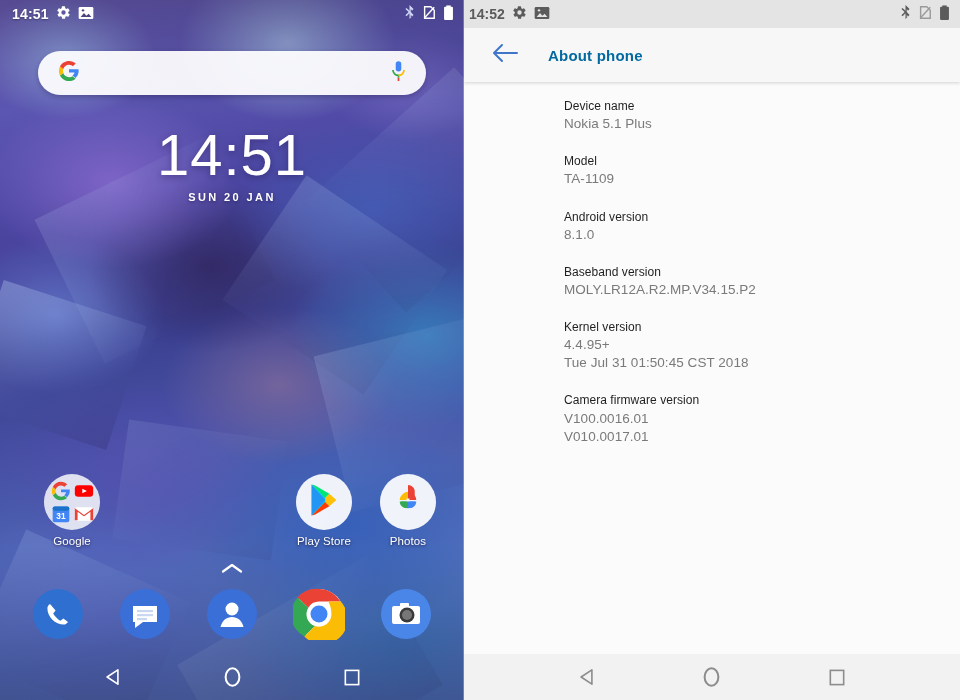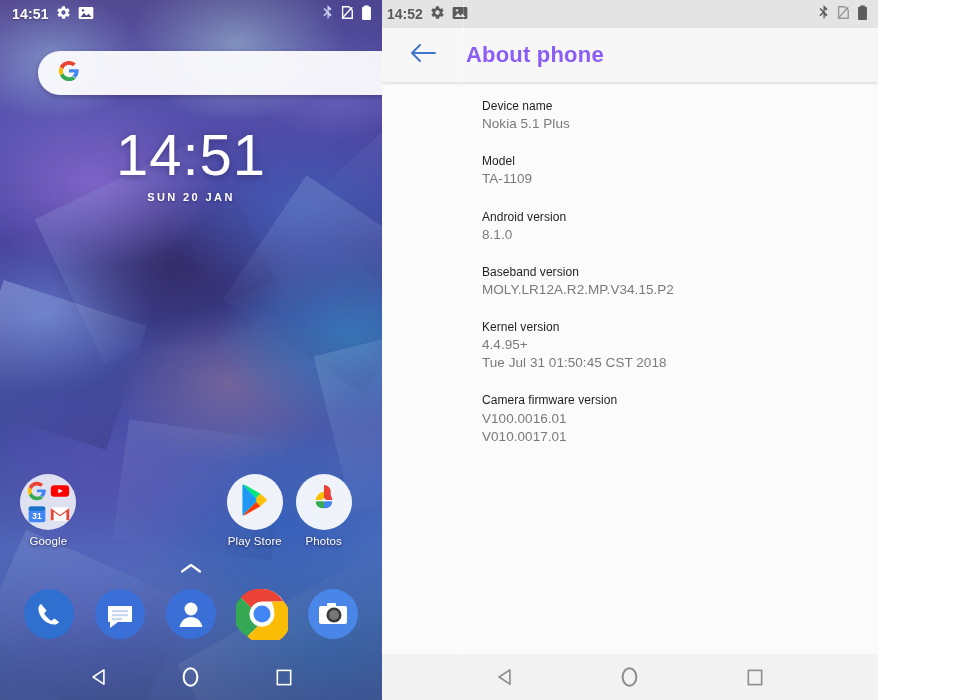--- a/index.html
+++ b/index.html
@@ -5,21 +5,21 @@
   * { margin:0; padding:0; box-sizing:border-box; }
   html, body { width:960px; height:700px; overflow:hidden; }
   body {
     font-family: "Liberation Sans", sans-serif;
     background:#ffffff;
     -webkit-font-smoothing: antialiased;
   }
   .screen { position:relative; width:960px; height:700px; display:flex; }
 
   
-  .home { position:relative; width:382px; height:700px; overflow:hidden; }
+  .home { position:relative; width:464px; height:700px; overflow:hidden; }
   .wallpaper {
     position:absolute; inset:0;
     background:
       radial-gradient(ellipse 130px 90px at 14% 8%, rgba(150,170,220,.85), rgba(150,170,220,0) 70%),
       radial-gradient(ellipse 150px 110px at 62% 6%, rgba(175,200,230,.75), rgba(175,200,230,0) 72%),
       radial-gradient(ellipse 120px 80px at 88% 12%, rgba(120,110,190,.7), rgba(120,110,190,0) 70%),
       radial-gradient(ellipse 180px 120px at 24% 26%, rgba(139,110,200,.75), rgba(139,110,200,0) 72%),
       radial-gradient(ellipse 200px 130px at 80% 30%, rgba(70,95,175,.8), rgba(70,95,175,0) 72%),
       radial-gradient(ellipse 170px 120px at 45% 38%, rgba(48,38,88,.85), rgba(48,38,88,0) 72%),
       radial-gradient(ellipse 150px 110px at 12% 45%, rgba(110,130,205,.7), rgba(110,130,205,0) 72%),
@@ -69,21 +69,21 @@
   .clock-time {
     font-size:58px; font-weight:300; color:#fff; letter-spacing:1px; line-height:1;
     text-shadow:0 2px 6px rgba(25,15,60,.35);
   }
   .clock-date {
     margin-top:7px; font-size:11px; font-weight:bold; color:#fff;
     letter-spacing:2.4px; text-shadow:0 1px 3px rgba(25,15,60,.45);
   }
 
   
-  .approw { position:absolute; left:0; right:10px; display:flex; z-index:4; }
+  .approw { position:absolute; left:0; right:0; display:flex; z-index:4;justify-content:flex-end; }
   .approw.row1 { top:474px; padding:0 14px; }
   .app { width:84px; text-align:center; }
   .app .icon-wrap { width:56px; height:56px; margin:0 auto; position:relative; }
   .app .label {
     margin-top:5px; font-size:11.5px; color:#fff; letter-spacing:.1px;
     text-shadow:0 1px 3px rgba(20,15,50,.75); white-space:nowrap;
   }
   .folder {
     width:56px; height:56px; border-radius:50%;
     background:rgba(255,255,255,.82);
@@ -104,21 +104,21 @@
   .statusbar-about {
     height:28px; background:#e4e4e4; display:flex; align-items:center;
     padding:0 10px 0 5px; color:#5b5b5b; font-size:14px; font-weight:bold;gap:24px;
   }
   .about-header {
     height:54px; background:#f7f7f7; display:flex; align-items:center;
     padding-left:28px; gap:30px;
     box-shadow:0 1.5px 3px rgba(0,0,0,.13);
     position:relative; z-index:3;
   }
-  .about-title { font-size:22px; color:#8b5cf6; font-weight:bold; letter-spacing:.2px; }
+  .about-title { font-size:15px; color:#0369a1; font-weight:bold; letter-spacing:.2px; }
   .about-list { padding:16px 0 0 100px; }
   .about-row { margin-bottom:20px; }
   .about-row .row-title { font-size:12px; color:#1f1f1f; line-height:1.42; letter-spacing:.05px; }
   .about-row .row-value { font-size:13.5px; color:#7a7a7a; line-height:1.35; letter-spacing:.05px; }
 
   
   .navbar { position:absolute; bottom:0; left:0; right:0; height:46px; display:flex; align-items:center; justify-content:space-around; z-index:6; }
   .navbar-home { background:transparent; padding:0 52px; }
   .navbar-about { background:#f2f2f2; padding:0 60px; }
   .nav-btn { display:flex; align-items:center; justify-content:center; width:40px; height:40px; }

